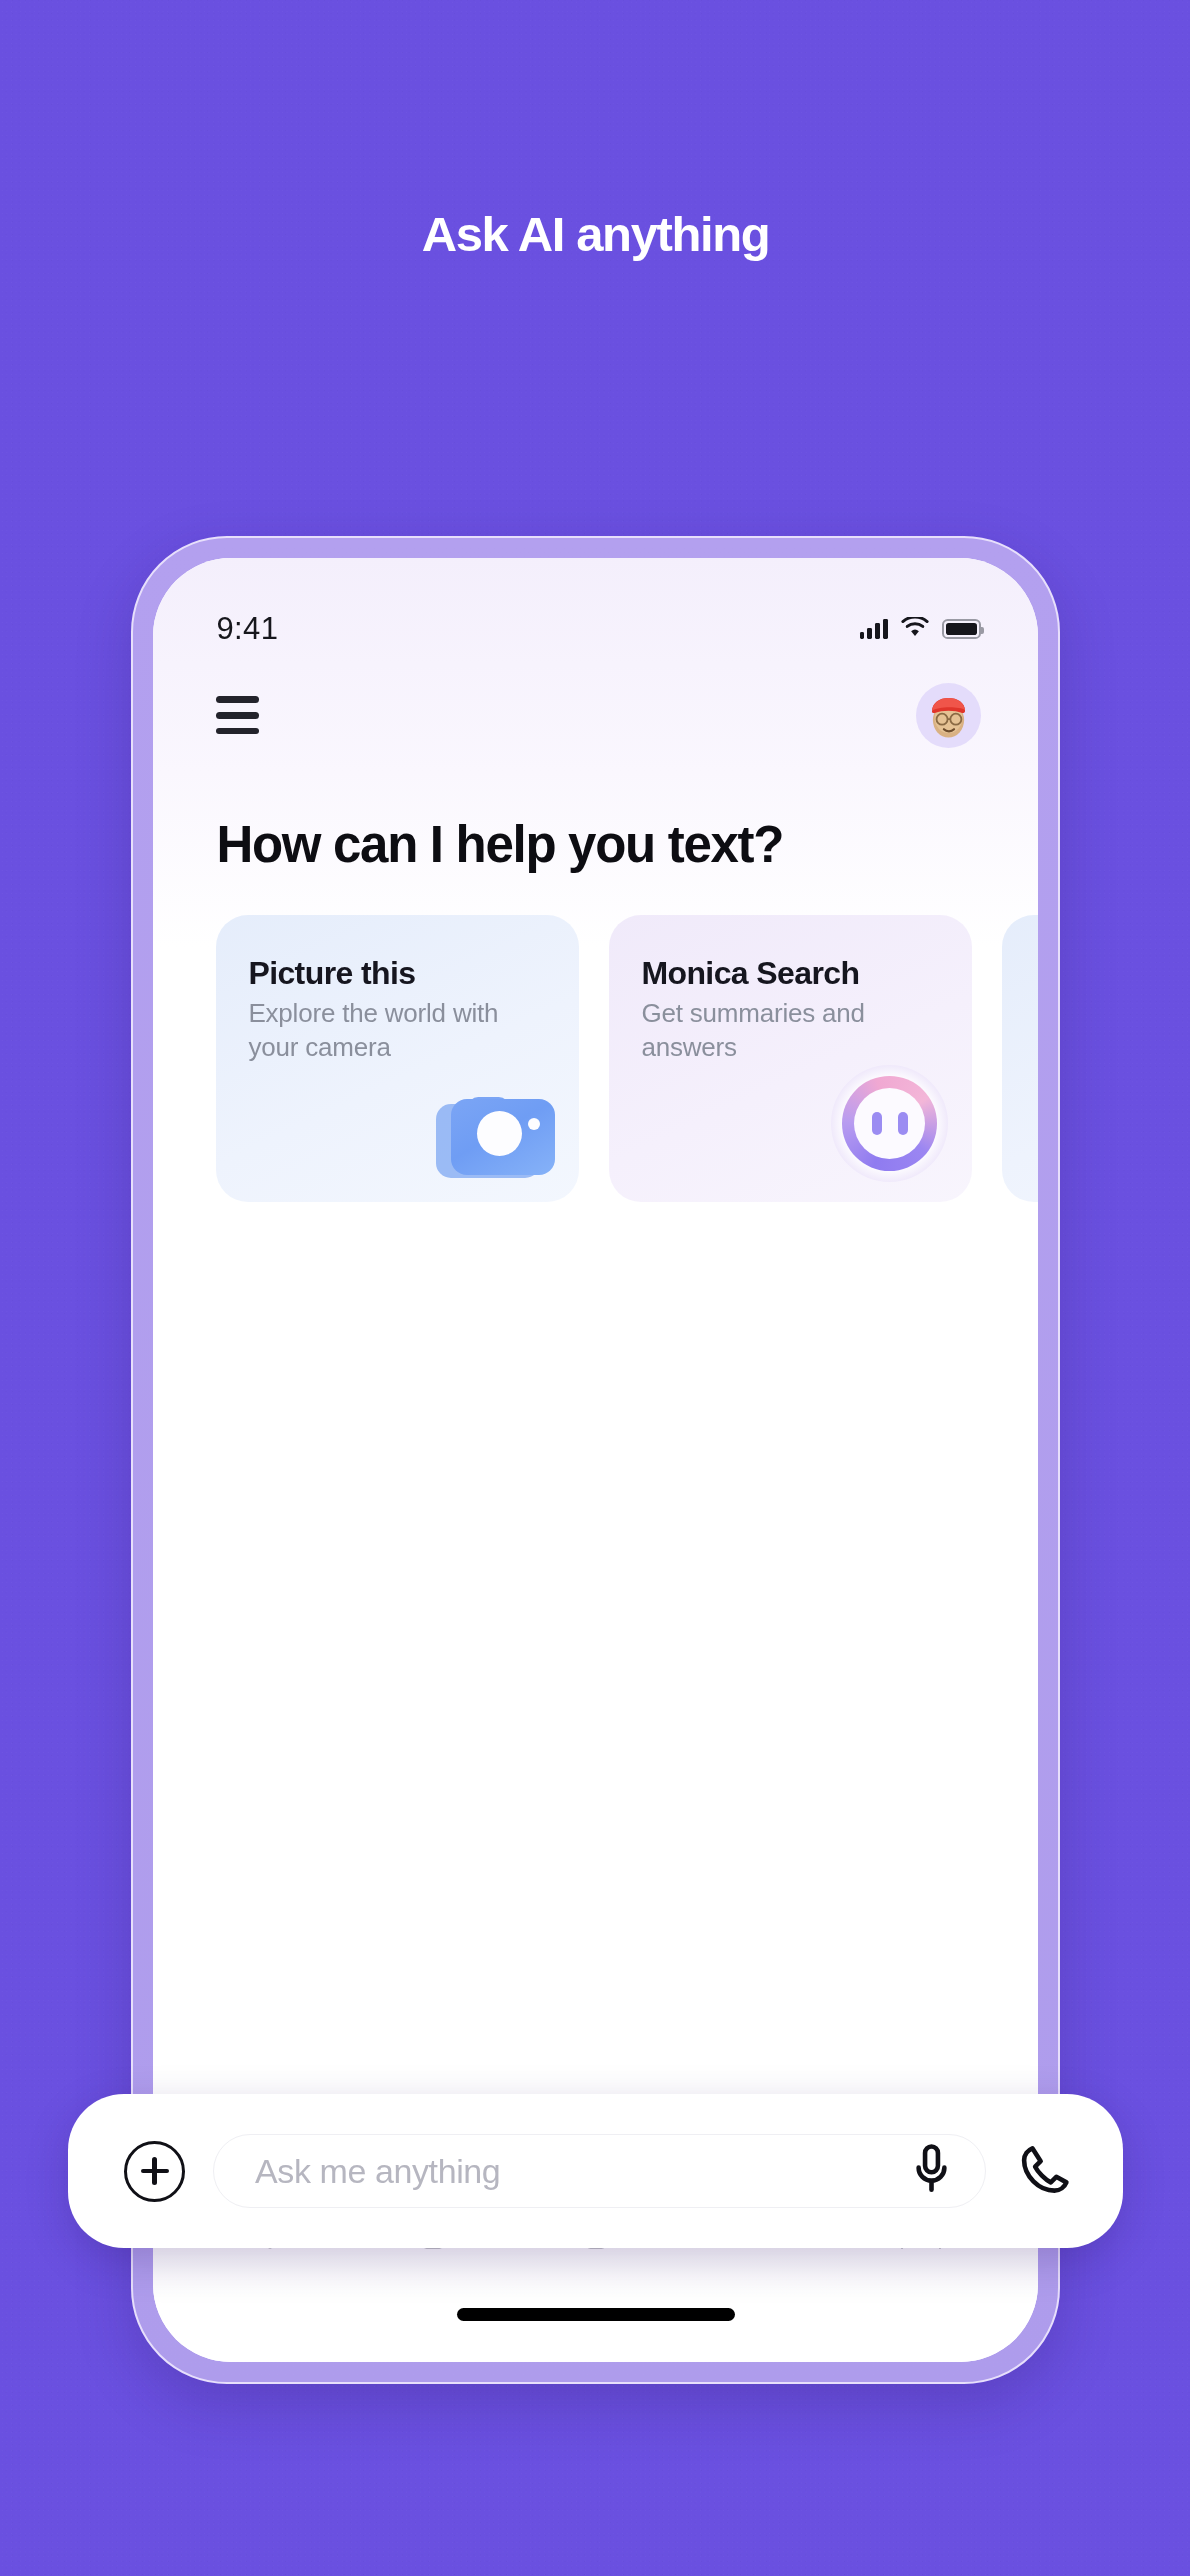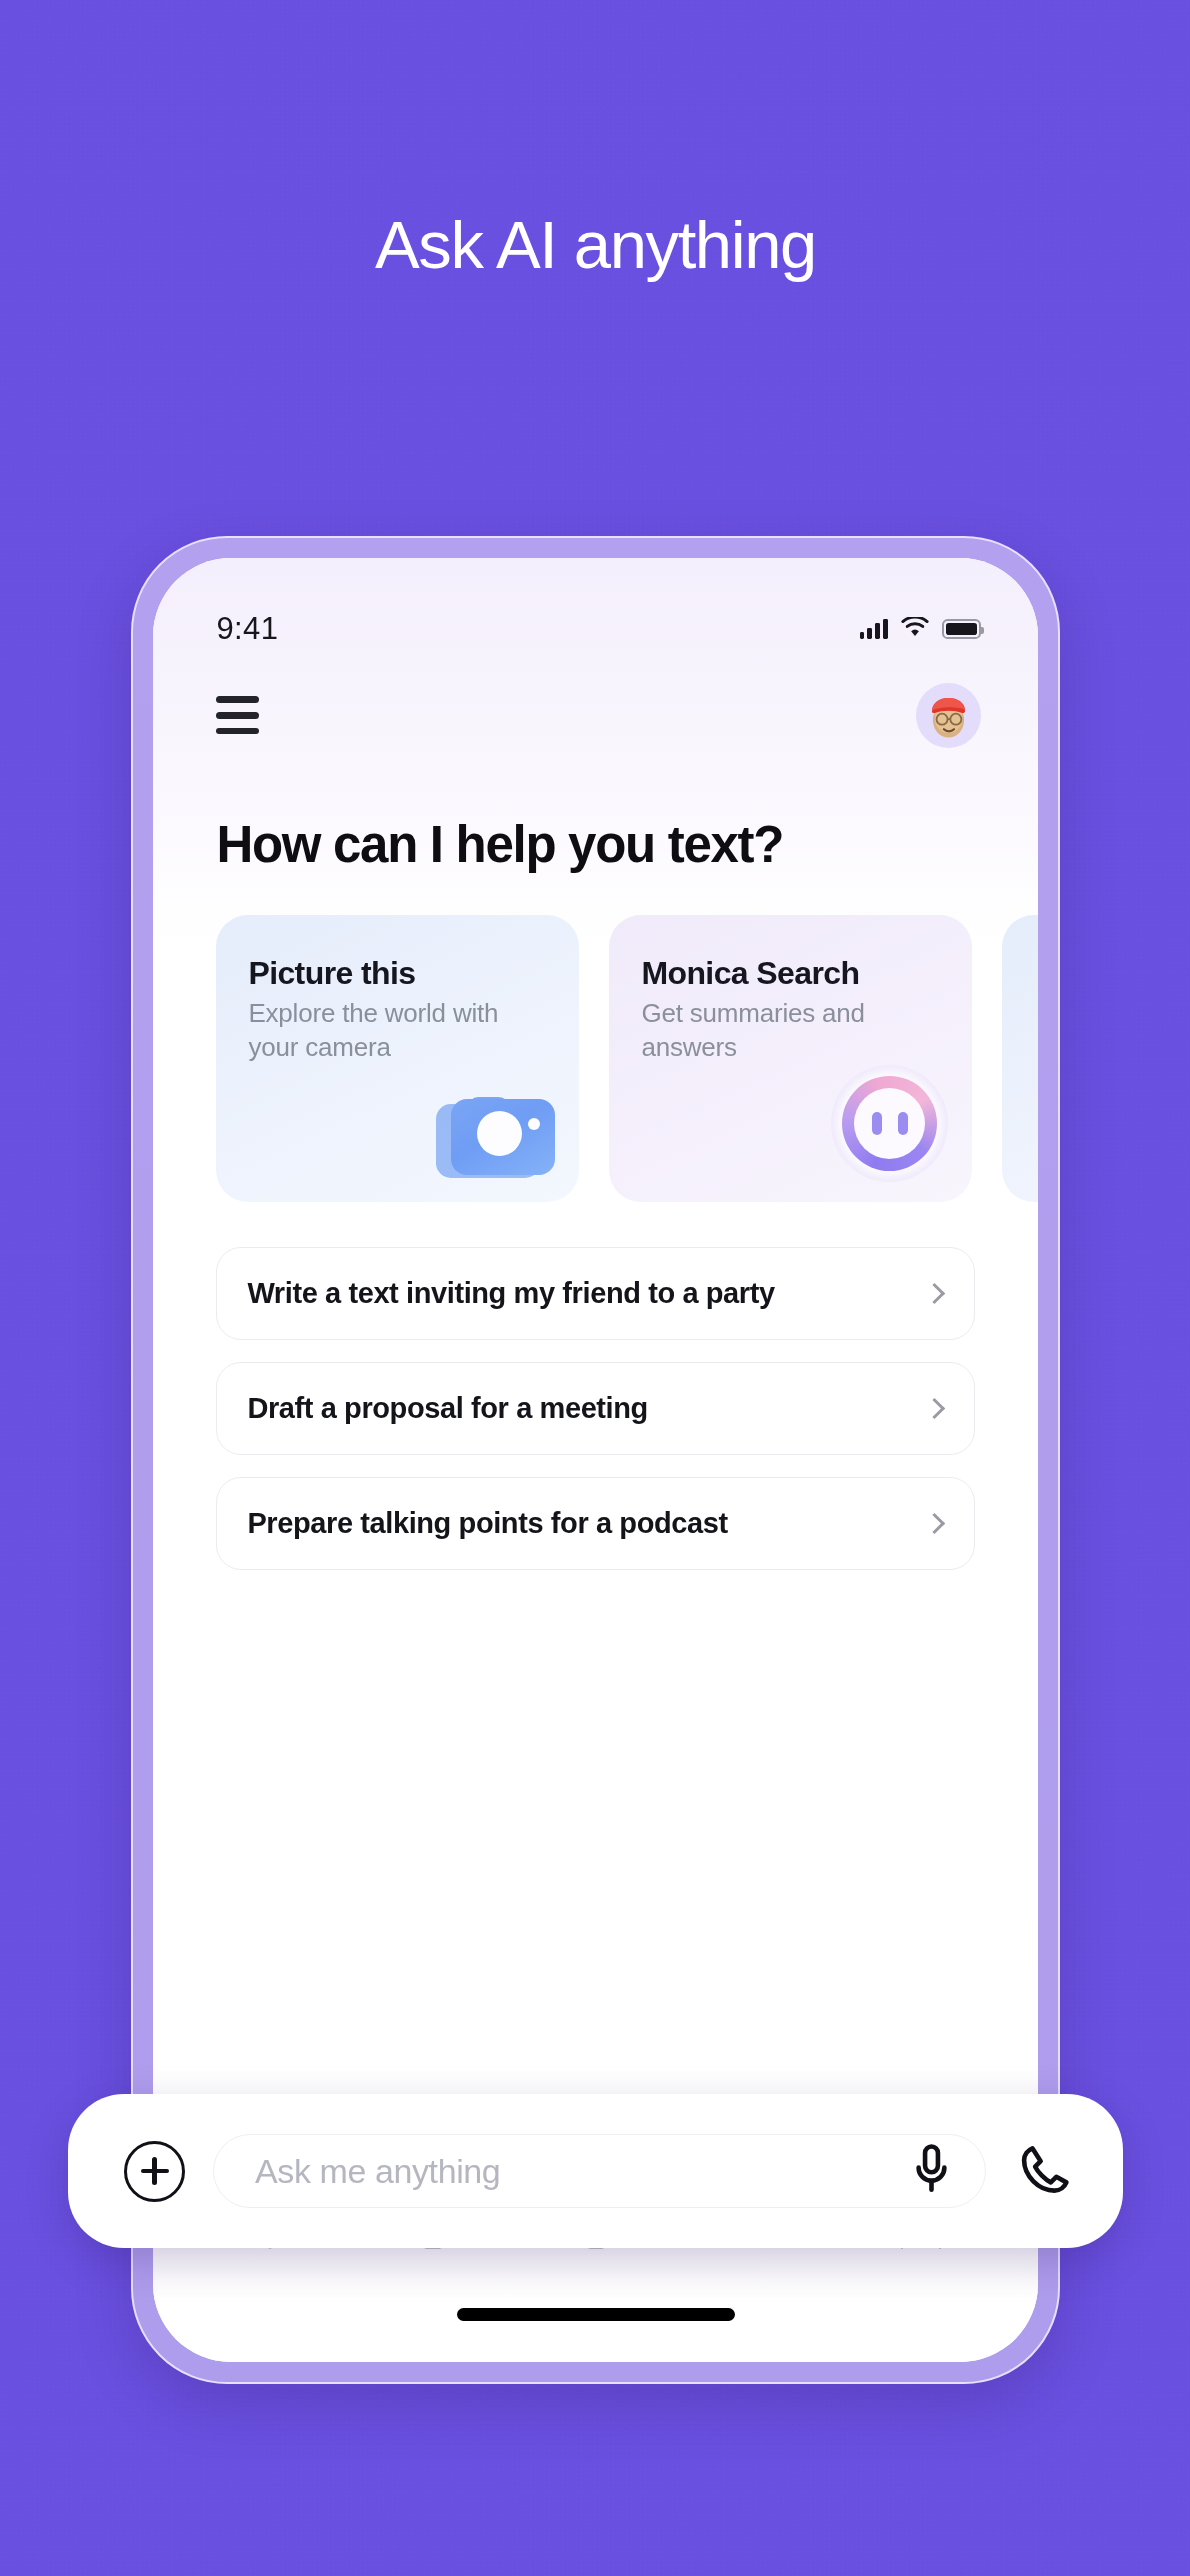--- a/index.html
+++ b/index.html
@@ -19,22 +19,22 @@
     background-size: 4.6px 4.6px, 6.5px 6.5px;
     background-position: 0 0, 2.8px 3.7px;
     pointer-events:none;
   }
 
   
   #headline {
     position:absolute; top:206px; left:0; width:100%;
     text-align:center;
     color:#ffffff;
-    font-size:67px;
-    font-weight:normal;
+    font-size:49px;
+    font-weight:bold;
     letter-spacing:-1.4px;
   }
 
   
   #phone {
     position:absolute;
     left:131px; top:536px;
     width:929px; height:1848px;
     background: linear-gradient(180deg,#b3a0ef 0%,#ae9cec 100%);
     border-radius:96px;
@@ -330,34 +330,20 @@
                   <b></b>
                 </div>
               </div>
           </div>
         </div>
       </div>
 
       <div class="card blue"></div>
     </div>
 
-    <div id="suggestions">
-      <div class="suggestion">
-        <span class="suggestion-text">Write a text inviting my friend to a party</span>
-        <span class="chev"></span>
-      </div>
-      <div class="suggestion">
-        <span class="suggestion-text">Draft a proposal for a meeting</span>
-        <span class="chev"></span>
-      </div>
-      <div class="suggestion">
-        <span class="suggestion-text">Prepare talking points for a podcast</span>
-        <span class="chev"></span>
-      </div>
-    </div>
 
     <div id="spacer"></div>
 
     <div id="bottomnav">
       <div class="navbtn">
         <svg width="48" height="57" viewBox="0 0 52 62">
           <ellipse cx="26" cy="31" rx="23" ry="28" fill="#1b1b26"></ellipse>
           <rect x="16" y="22" width="7" height="17" rx="3.5" fill="#fff"></rect>
           <rect x="29" y="22" width="7" height="17" rx="3.5" fill="#fff"></rect>
         </svg>

